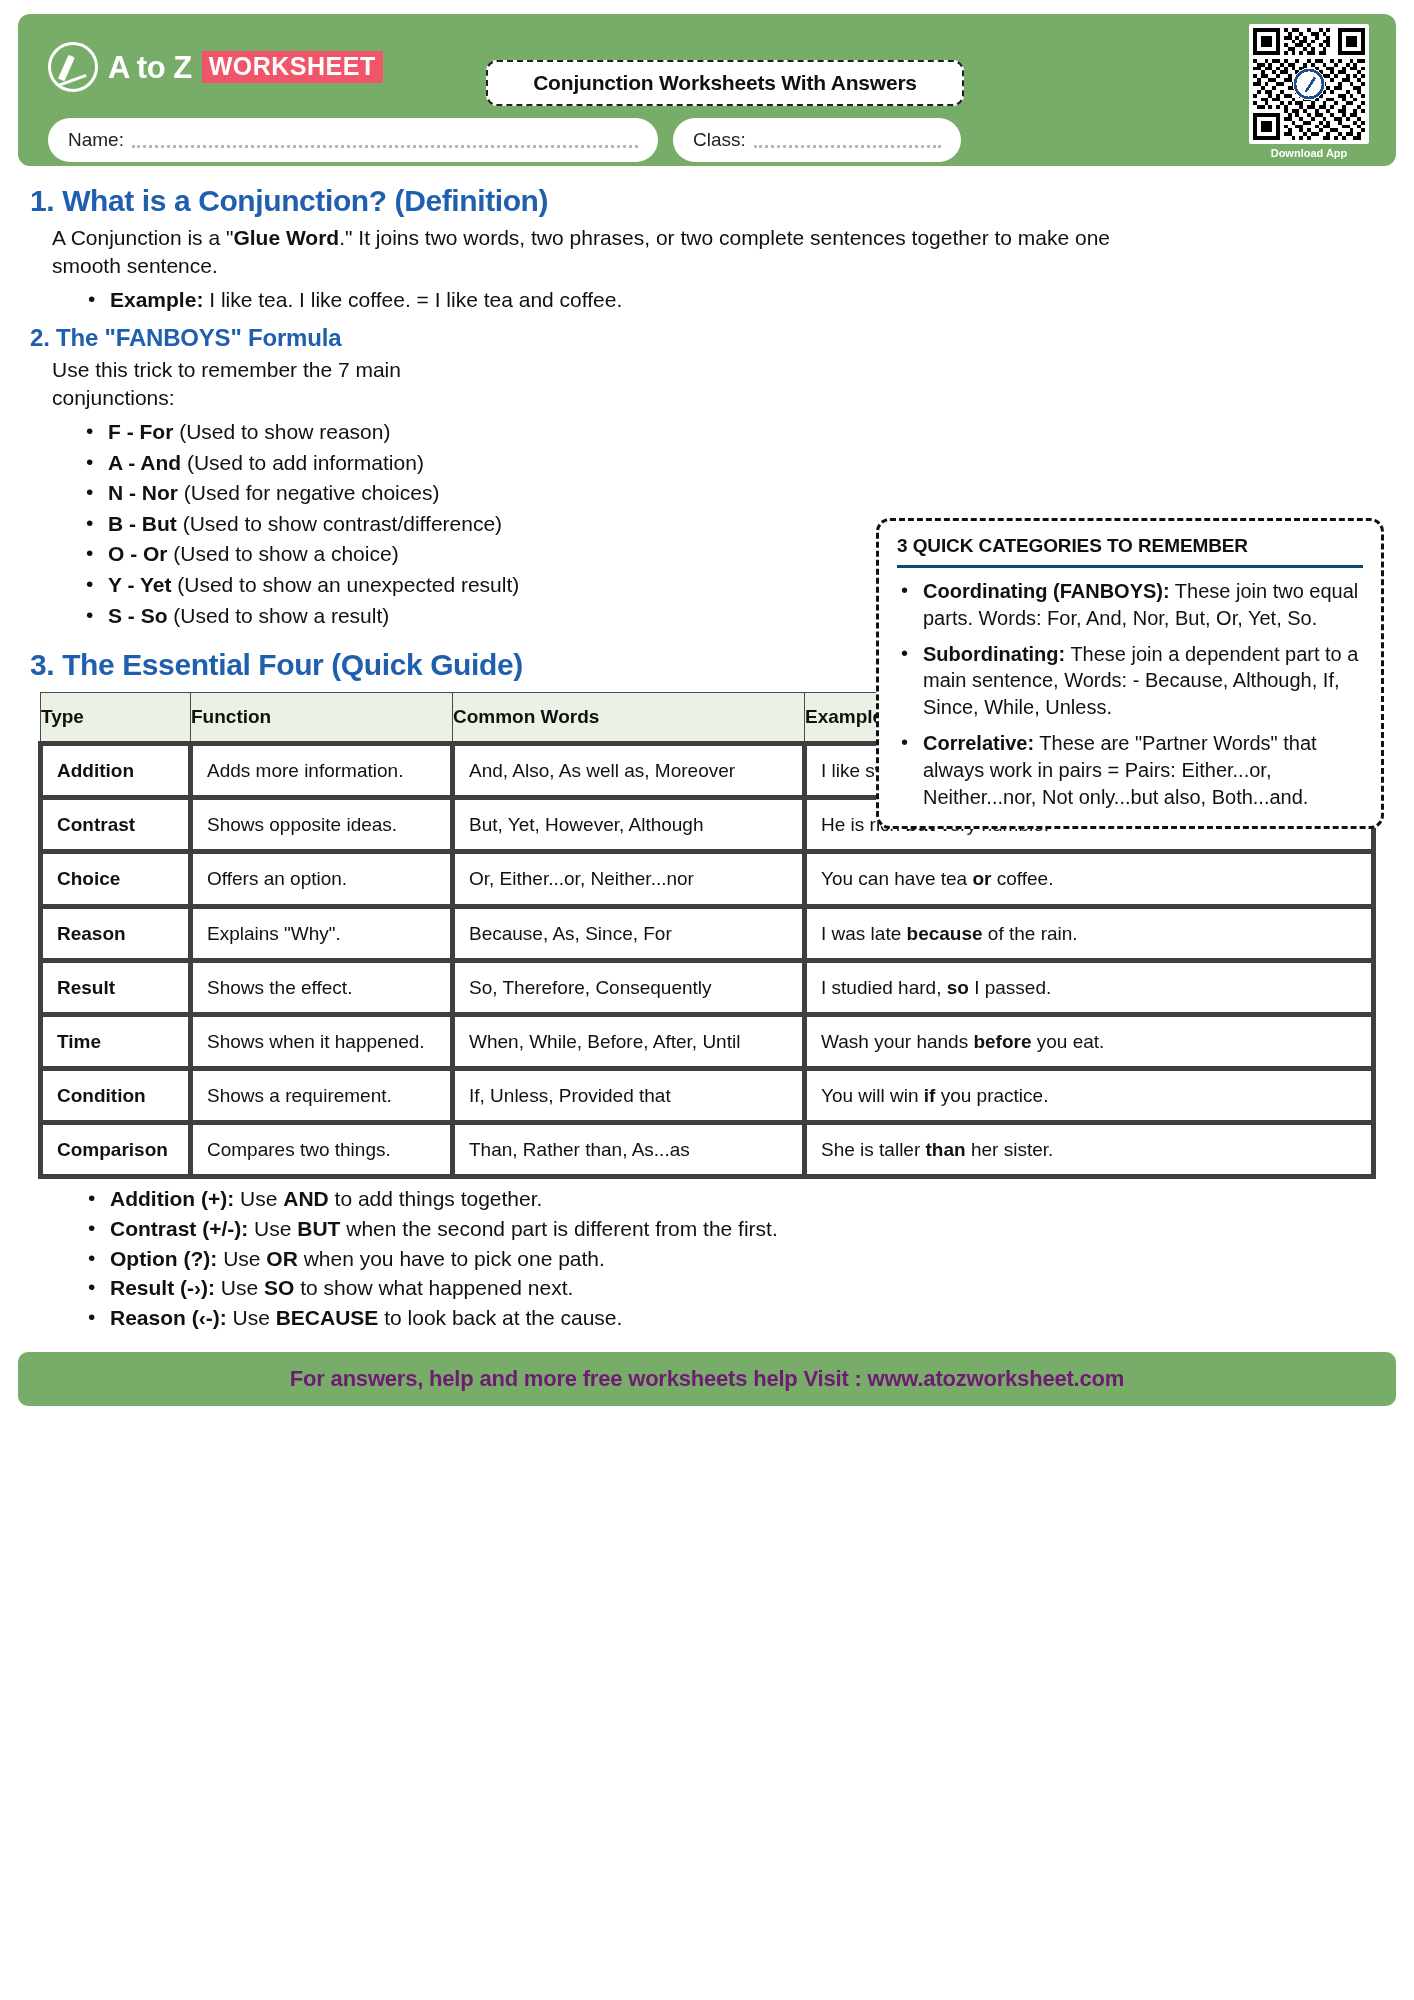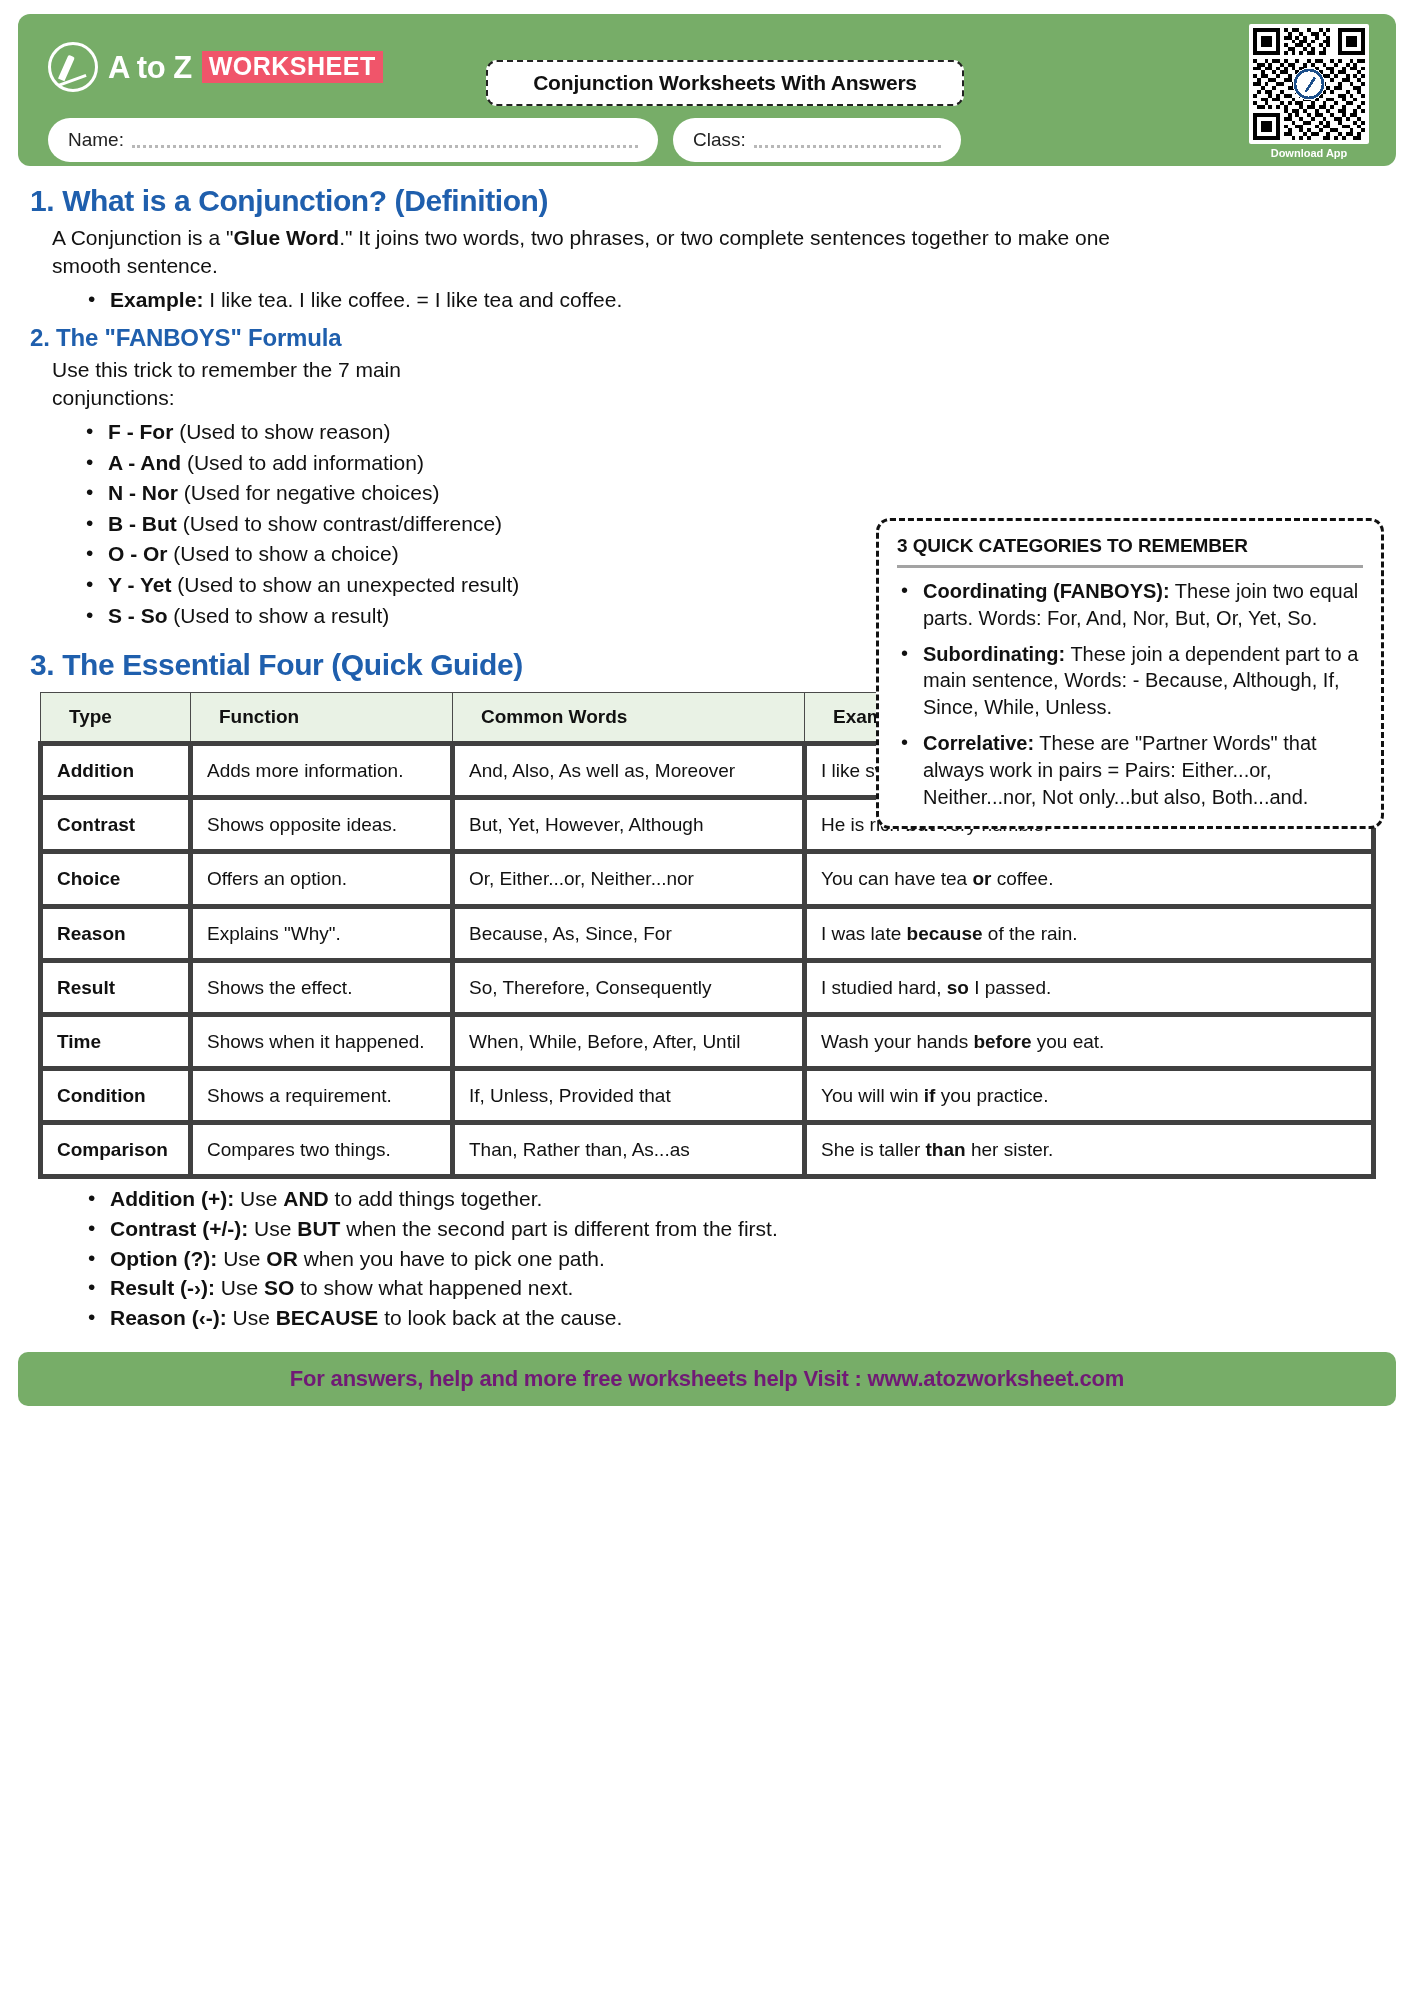--- a/index.html
+++ b/index.html
@@ -187,21 +187,21 @@
     border: 3px dashed #111111;
     border-radius: 14px;
     padding: 14px 18px 16px 18px;
     background: #ffffff;
   }
   .callout h3 {
     font-size: 19px;
     font-weight: bold;
     letter-spacing: -0.1px;
     padding-bottom: 8px;
-    border-bottom: 3px solid #a3a3a3;
+    border-bottom: 3px solid #0c4a6e;
     margin-bottom: 10px;
   }
   .callout ul { list-style: none; margin: 0; padding: 0; }
   .callout ul li {
     font-size: 20px;
     line-height: 1.34;
     position: relative;
     padding-left: 26px;
     margin-bottom: 9px;
   }
@@ -218,21 +218,21 @@
   table.guide {
     width: 100%;
     border-collapse: collapse;
     border: 1px solid #4a4a4a;
   }
   table.guide th {
     background: #e9f2e5;
     text-align: left;
     font-size: 19px;
     font-weight: bold;
-    padding: 13px 28px;
+    padding: 13px 0;
     border: 1px solid #4a4a4a;
     border-bottom: 3px solid #333333;
   }
   table.guide td {
     font-size: 19px;
     padding: 13px 14px;
     border: 5px solid #404040;
     vertical-align: middle;
     line-height: 1.22;
   }

